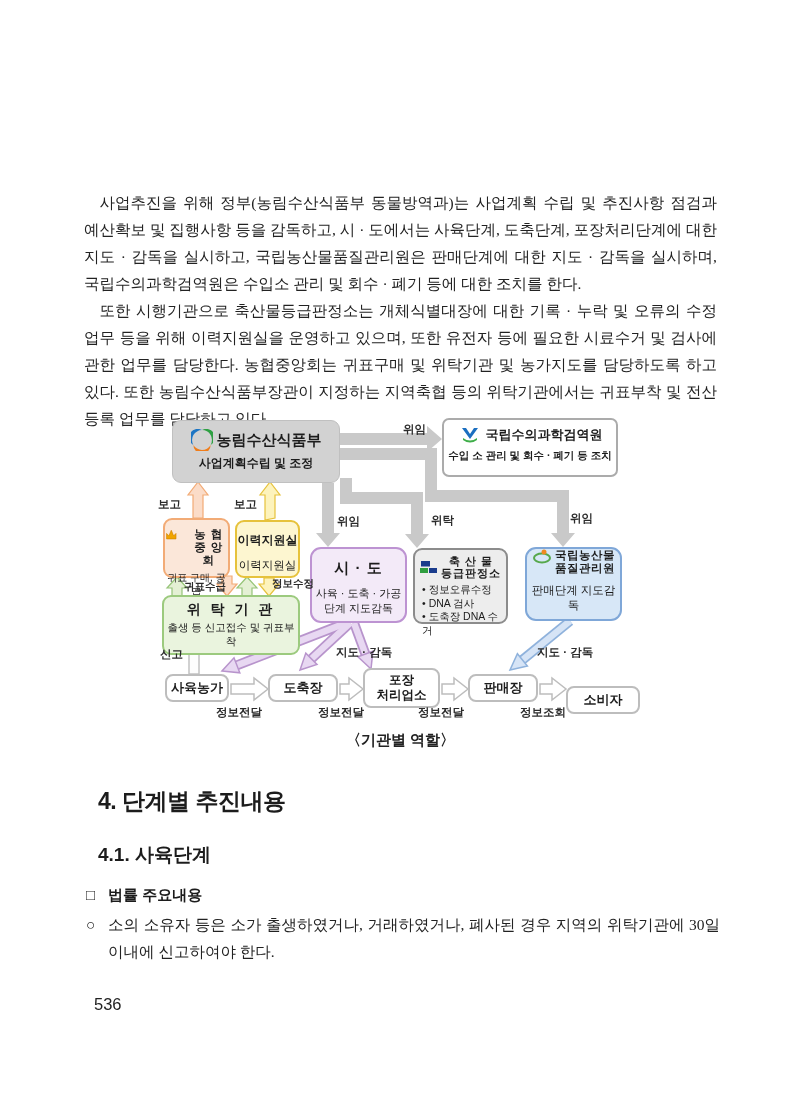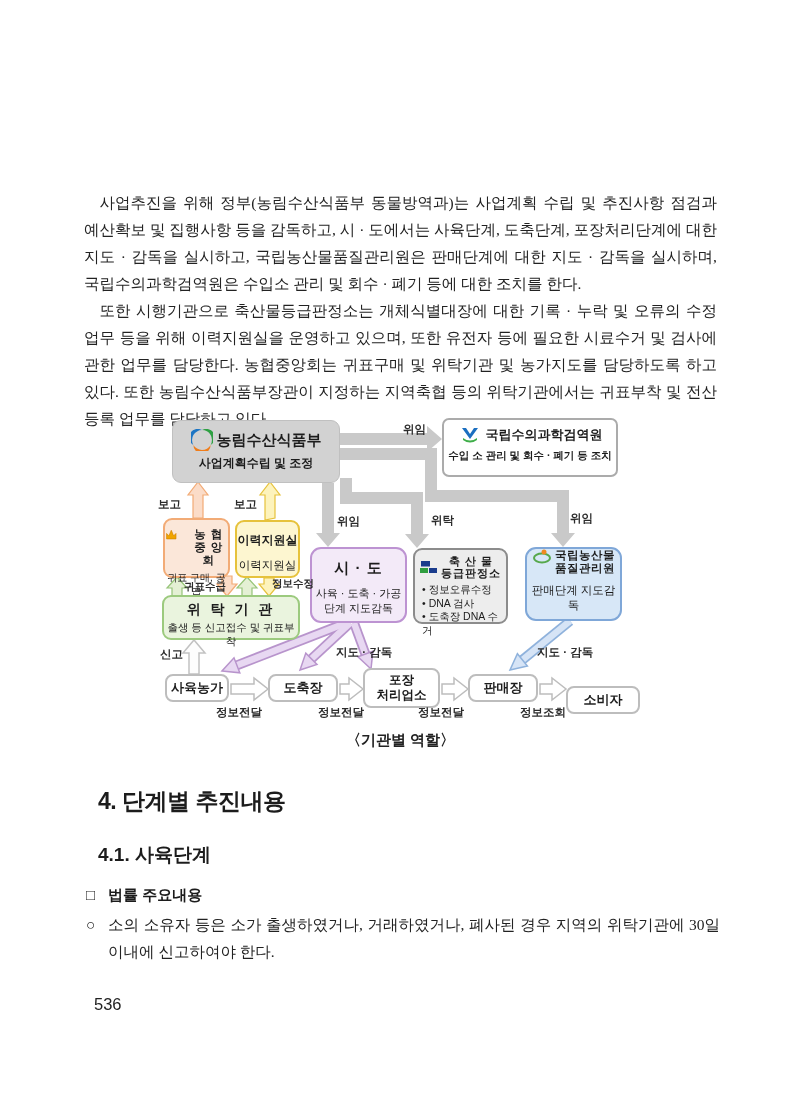--- a/index.html
+++ b/index.html
@@ -35,21 +35,21 @@
   .sido-sub{font-size:11px;margin-top:8px;line-height:15px;white-space:pre-line;}
   .n-grade{left:263px;top:130px;width:95px;height:76px;background:#ededed;border:2px solid #8c8c8c;border-radius:9px;}
   .grade-head{display:flex;align-items:center;justify-content:center;gap:3px;margin-top:6px;}
   .grade-name{font-size:11px;font-weight:bold;line-height:11.5px;letter-spacing:1px;}
   .grade-items{text-align:left;margin:4px 0 0 7px;font-size:10.5px;line-height:13.5px;}
   .grade-items .b{margin-right:3px;}
   .n-naqs{left:375px;top:129px;width:97px;height:74px;background:#d7e7f7;border:2px solid #7fa7d8;border-radius:11px;}
   .naqs-head{display:flex;justify-content:center;gap:3px;margin-top:0;}
   .naqs-name{font-size:11.5px;font-weight:bold;line-height:13px;letter-spacing:0.5px;}
   .naqs-sub{font-size:11.5px;margin-top:8px;}
-  .n-consign{left:12px;top:177px;width:138px;height:45px;background:#eaf4de;border:2px solid #9cca7e;border-radius:9px;}
+  .n-consign{left:12px;top:177px;width:138px;height:60px;background:#eaf4de;border:2px solid #9cca7e;border-radius:9px;}
   .consign-title{font-size:14px;font-weight:bold;letter-spacing:3px;margin-top:4px;}
   .consign-sub{font-size:10.5px;margin-top:2px;}
   .n-small{background:#fff;border:2px solid #bdbdbd;border-radius:8px;display:flex;
            align-items:center;justify-content:center;font-weight:bold;font-size:13px;}
   .n-farm{left:15px;top:256px;width:64px;height:28px;}
   .n-slaughter{left:118px;top:256px;width:70px;height:28px;}
   .n-pack{left:213px;top:250px;width:77px;height:40px;font-size:12.5px;line-height:15px;white-space:pre-line;}
   .n-market{left:318px;top:256px;width:70px;height:28px;}
   .n-consumer{left:416px;top:256px;width:74px;height:28px;margin-top:12px;}
   .caption{position:absolute;left:84px;top:731px;width:633px;text-align:center;

